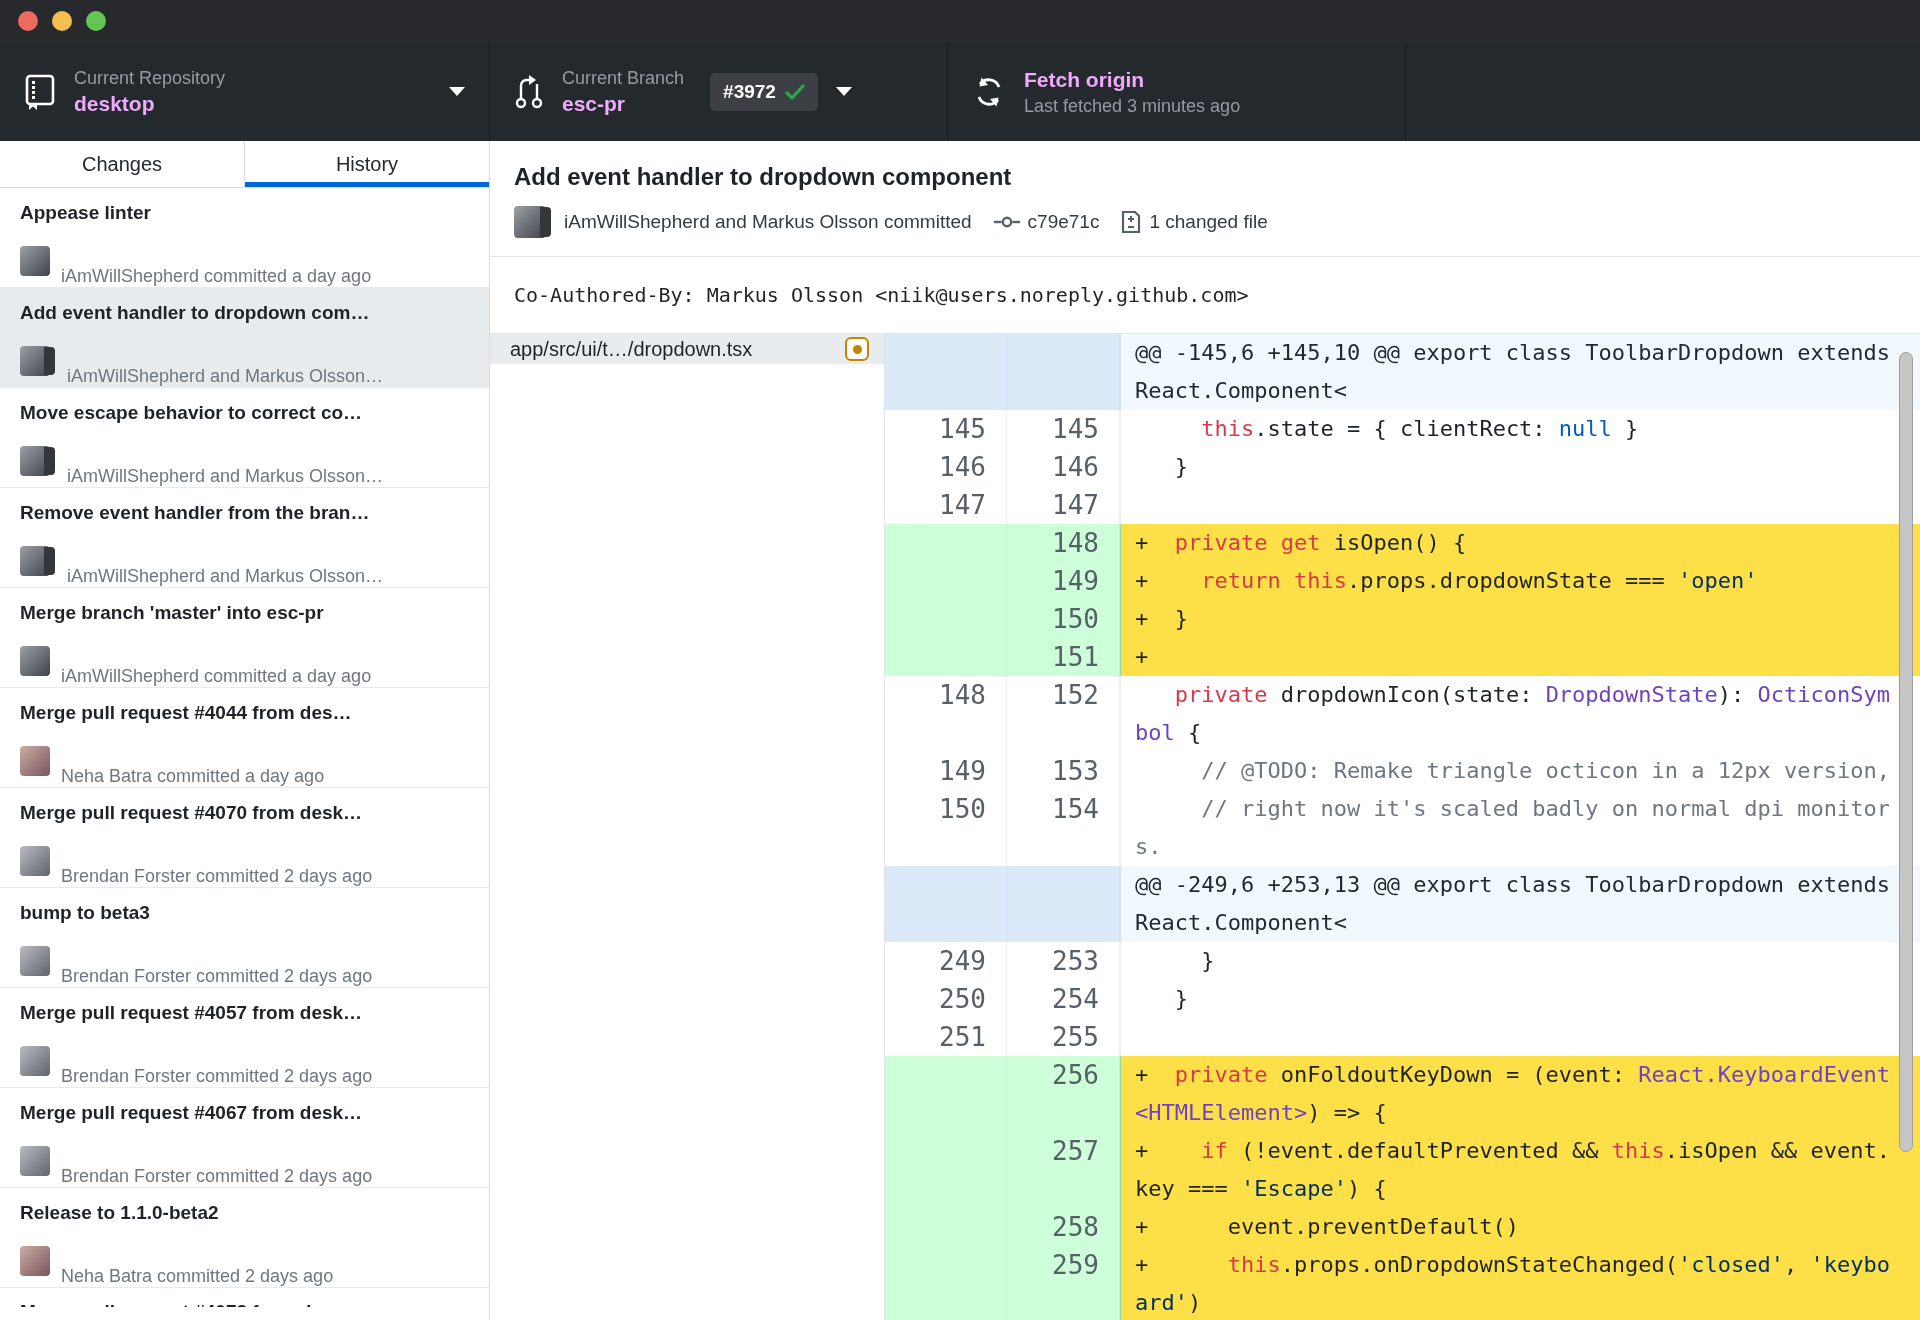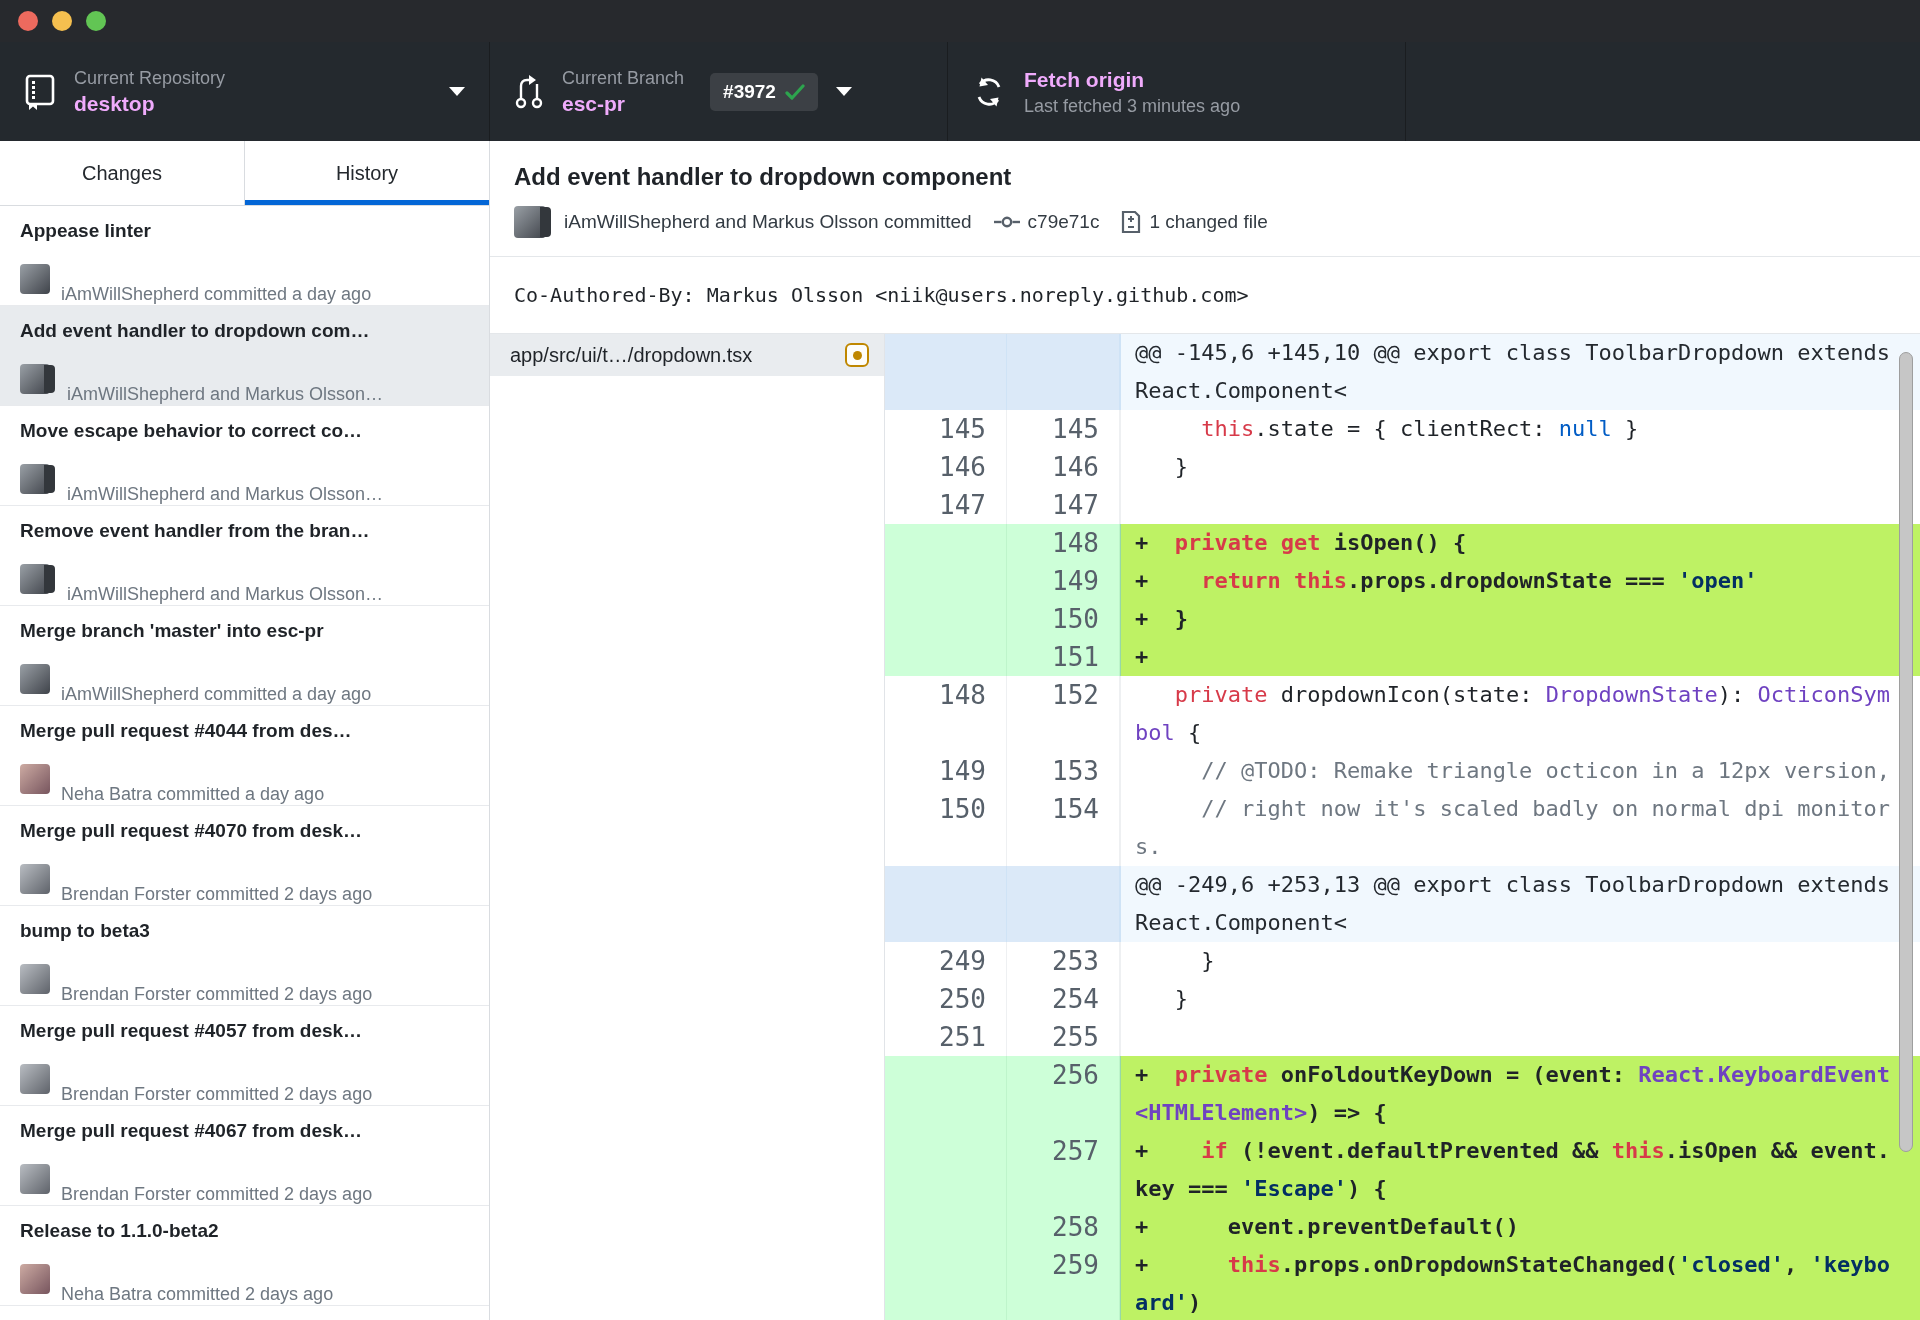--- a/index.html
+++ b/index.html
@@ -27,21 +27,21 @@
   .fetch .tb-value { margin-top:0; }
   .fetch .tb-label { margin-top:2px; }
   .caret { width:0; height:0; border-left:8px solid transparent; border-right:8px solid transparent; border-top:9px solid #fff; margin-left:auto; }
   .pr-badge { display:flex; align-items:center; gap:9px; background:#3c4045; border-radius:5px; padding:8px 13px; margin-left:26px;
               color:#fff; font-weight:bold; font-size:19px; }
   .branch .caret { margin-left:18px; }
   
   .main-row { display:flex; height:1179px; }
   
   .sidebar { width:490px; flex:none; border-right:1px solid #d9dce0; display:flex; flex-direction:column; background:#fff; }
-  .tabbar { height:65px; flex:none; display:flex; border-bottom:1px solid #d9dce0; }
+  .tabbar { height:47px; flex:none; display:flex; border-bottom:1px solid #d9dce0; }
   .tab { flex:1; display:flex; align-items:center; justify-content:center; font-size:20px; color:#24292e; position:relative; cursor:default; }
   .tab.first { border-right:1px solid #d9dce0; }
   .tab.active::after { content:""; position:absolute; left:0; right:0; bottom:0; height:5px; background:#0366d6; }
   .commit-list { flex:1; overflow:hidden; }
   .commit-row { height:100px; padding:14px 20px 0 20px; border-bottom:1px solid #e8eaed; overflow:hidden; background:#fff; }
   .commit-row.selected { background:#e8ebee; }
   .commit-row.partial { height:19px; border-bottom:none; padding-top:13px; }
   .c-title { font-size:19px; font-weight:bold; color:#1f2328; white-space:nowrap; overflow:hidden; }
   .c-meta { display:flex; align-items:center; margin-top:11px; }
   .avatar { width:30px; height:30px; border-radius:4px; flex:none; margin-right:11px;
@@ -59,39 +59,39 @@
   .meta-row { display:flex; align-items:center; margin-top:15px; font-size:19px; color:#333b43; }
   .meta-row .avatar { width:32px; height:32px; }
   .meta-row .avatar.dual::after { left:26px; height:30px; }
   .sha-group, .files-group { display:flex; align-items:center; gap:8px; margin-left:22px; color:#333b43; }
   .meta-ico { color:#57606a; display:flex; align-items:center; }
   .coauthor { height:77px; display:flex; align-items:center; padding:0 24px; border-bottom:1px solid #e4e7ea;
               font-family:"DejaVu Sans Mono", monospace; font-size:20px; color:#1f2328; }
   
   .diff-wrap { flex:1; min-height:0; display:flex; }
   .file-panel { width:395px; flex:none; border-right:1px solid #e1e4e8; background:#fff; }
-  .file-row { height:42px; background:#e9ecef; display:flex; align-items:center; padding:0 15px 0 20px; }
+  .file-row { height:30px; background:#e9ecef; display:flex; align-items:center; padding:0 15px 0 20px; }
   .file-name { font-size:20px; color:#1f2328; white-space:nowrap; overflow:hidden; flex:1; }
   .status-modified { flex:none; width:24px; height:24px; border:2px solid #bf8700; border-radius:6px; background:#fdfdfb;
                      display:flex; align-items:center; justify-content:center; margin-left:10px; }
   .status-modified i { width:9px; height:9px; border-radius:50%; background:#bf8700; }
   .diff-pane { flex:1; min-width:0; overflow:hidden; background:#fff; }
   .d-row { display:flex; }
   .g { flex:none; text-align:right; padding-right:20px; font-family:"DejaVu Sans Mono", monospace;
        font-size:26px; line-height:38px; color:#57606a; }
   .g1 { width:122px; }
   .g2 { width:113px; }
   .code { flex:1; min-width:0; font-family:"DejaVu Sans Mono", monospace; font-size:22px; line-height:38px;
           color:#1f2328; white-space:pre-wrap; word-break:break-all; padding:0 28px 0 14px; border-left:1px solid #eef0f2; }
   .t-ctx .g { border-right:1px solid #eef0f2; background:#fff; }
   .t-ctx .code { background:#fff; }
   .t-hunk .g { background:#dbe9f8; border-right:1px solid #cfe3f6; }
   .t-hunk .code { background:#f1f8fe; border-left:1px solid #cfe3f6; color:#24292f; }
   .t-add .g { background:#cdffd8; border-right:1px solid #bef5cb; }
-  .t-add .code { background:#bef264; border-left:1px solid #97d8a7;font-weight:bold; }
+  .t-add .code { background:#fde047; border-left:1px solid #97d8a7; }
   
   .sg-plain { color:#1f2328; }
   .sg-kw { color:#d73a49; }
   .sg-const { color:#005cc5; }
   .sg-str { color:#032f62; }
   .sg-type { color:#6f42c1; }
   .sg-com { color:#6e7781; }
   .sg-hunk { color:#24292f; }
   
   .scrollbar { position:absolute; right:7px; top:352px; width:14px; height:800px;

